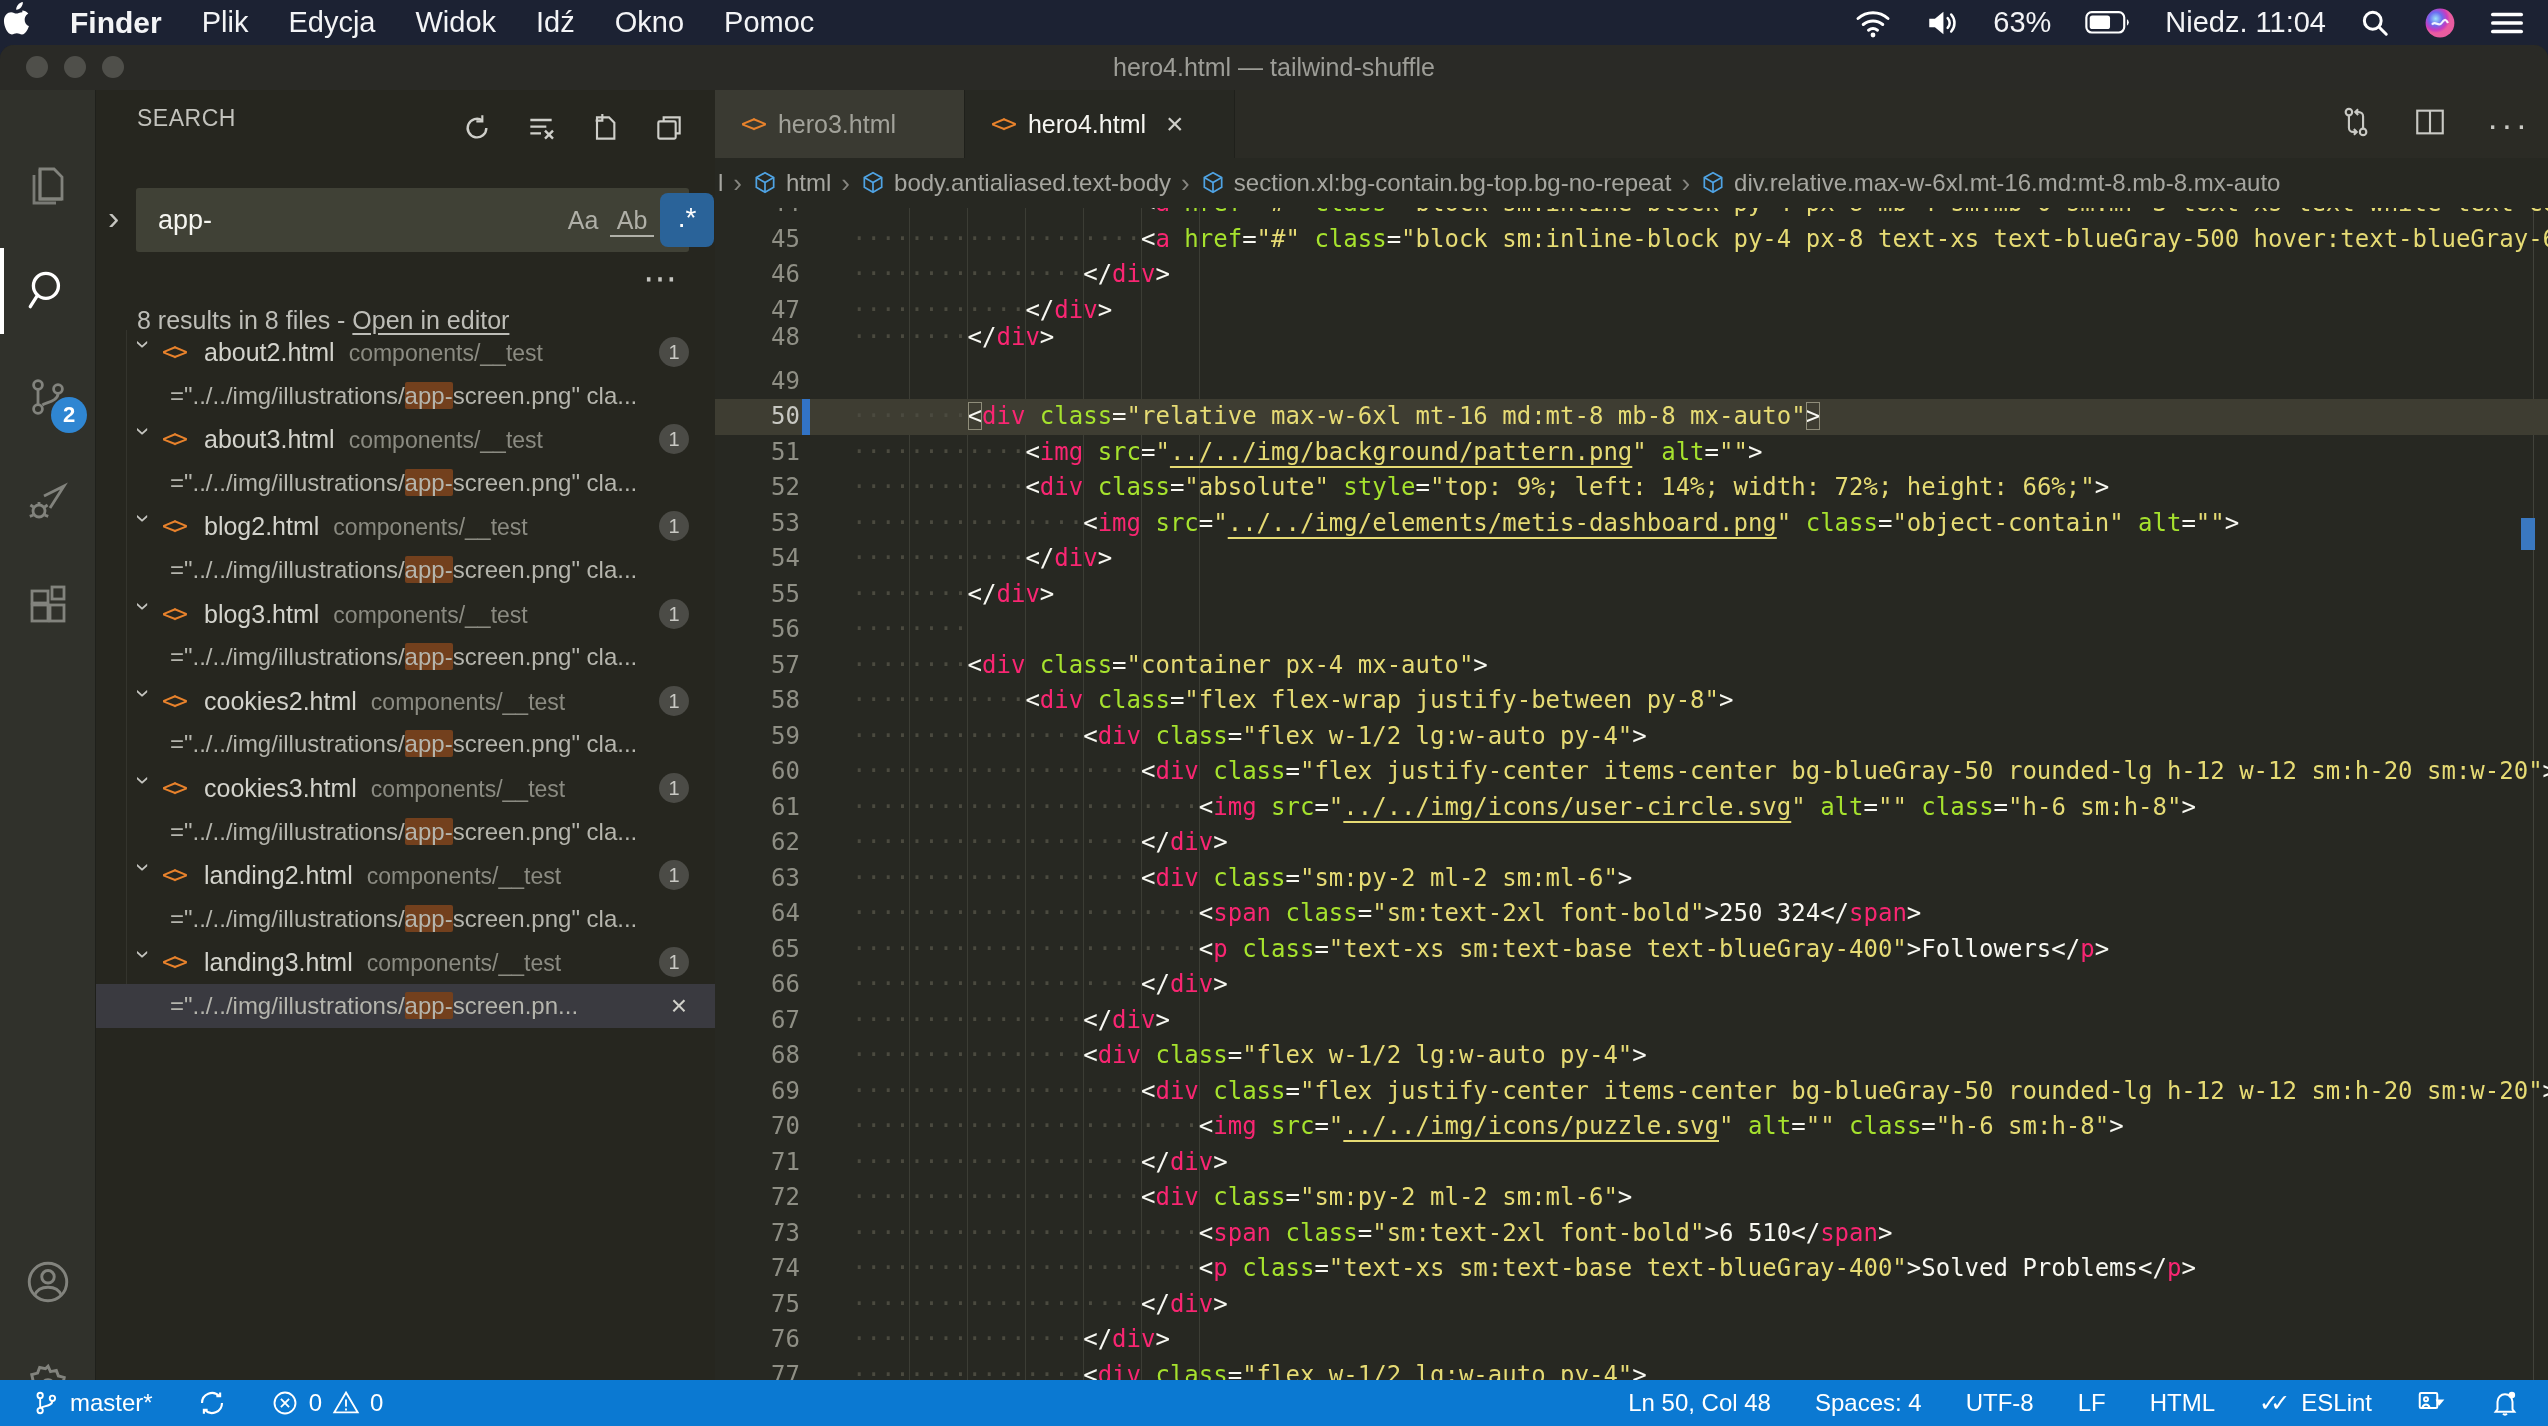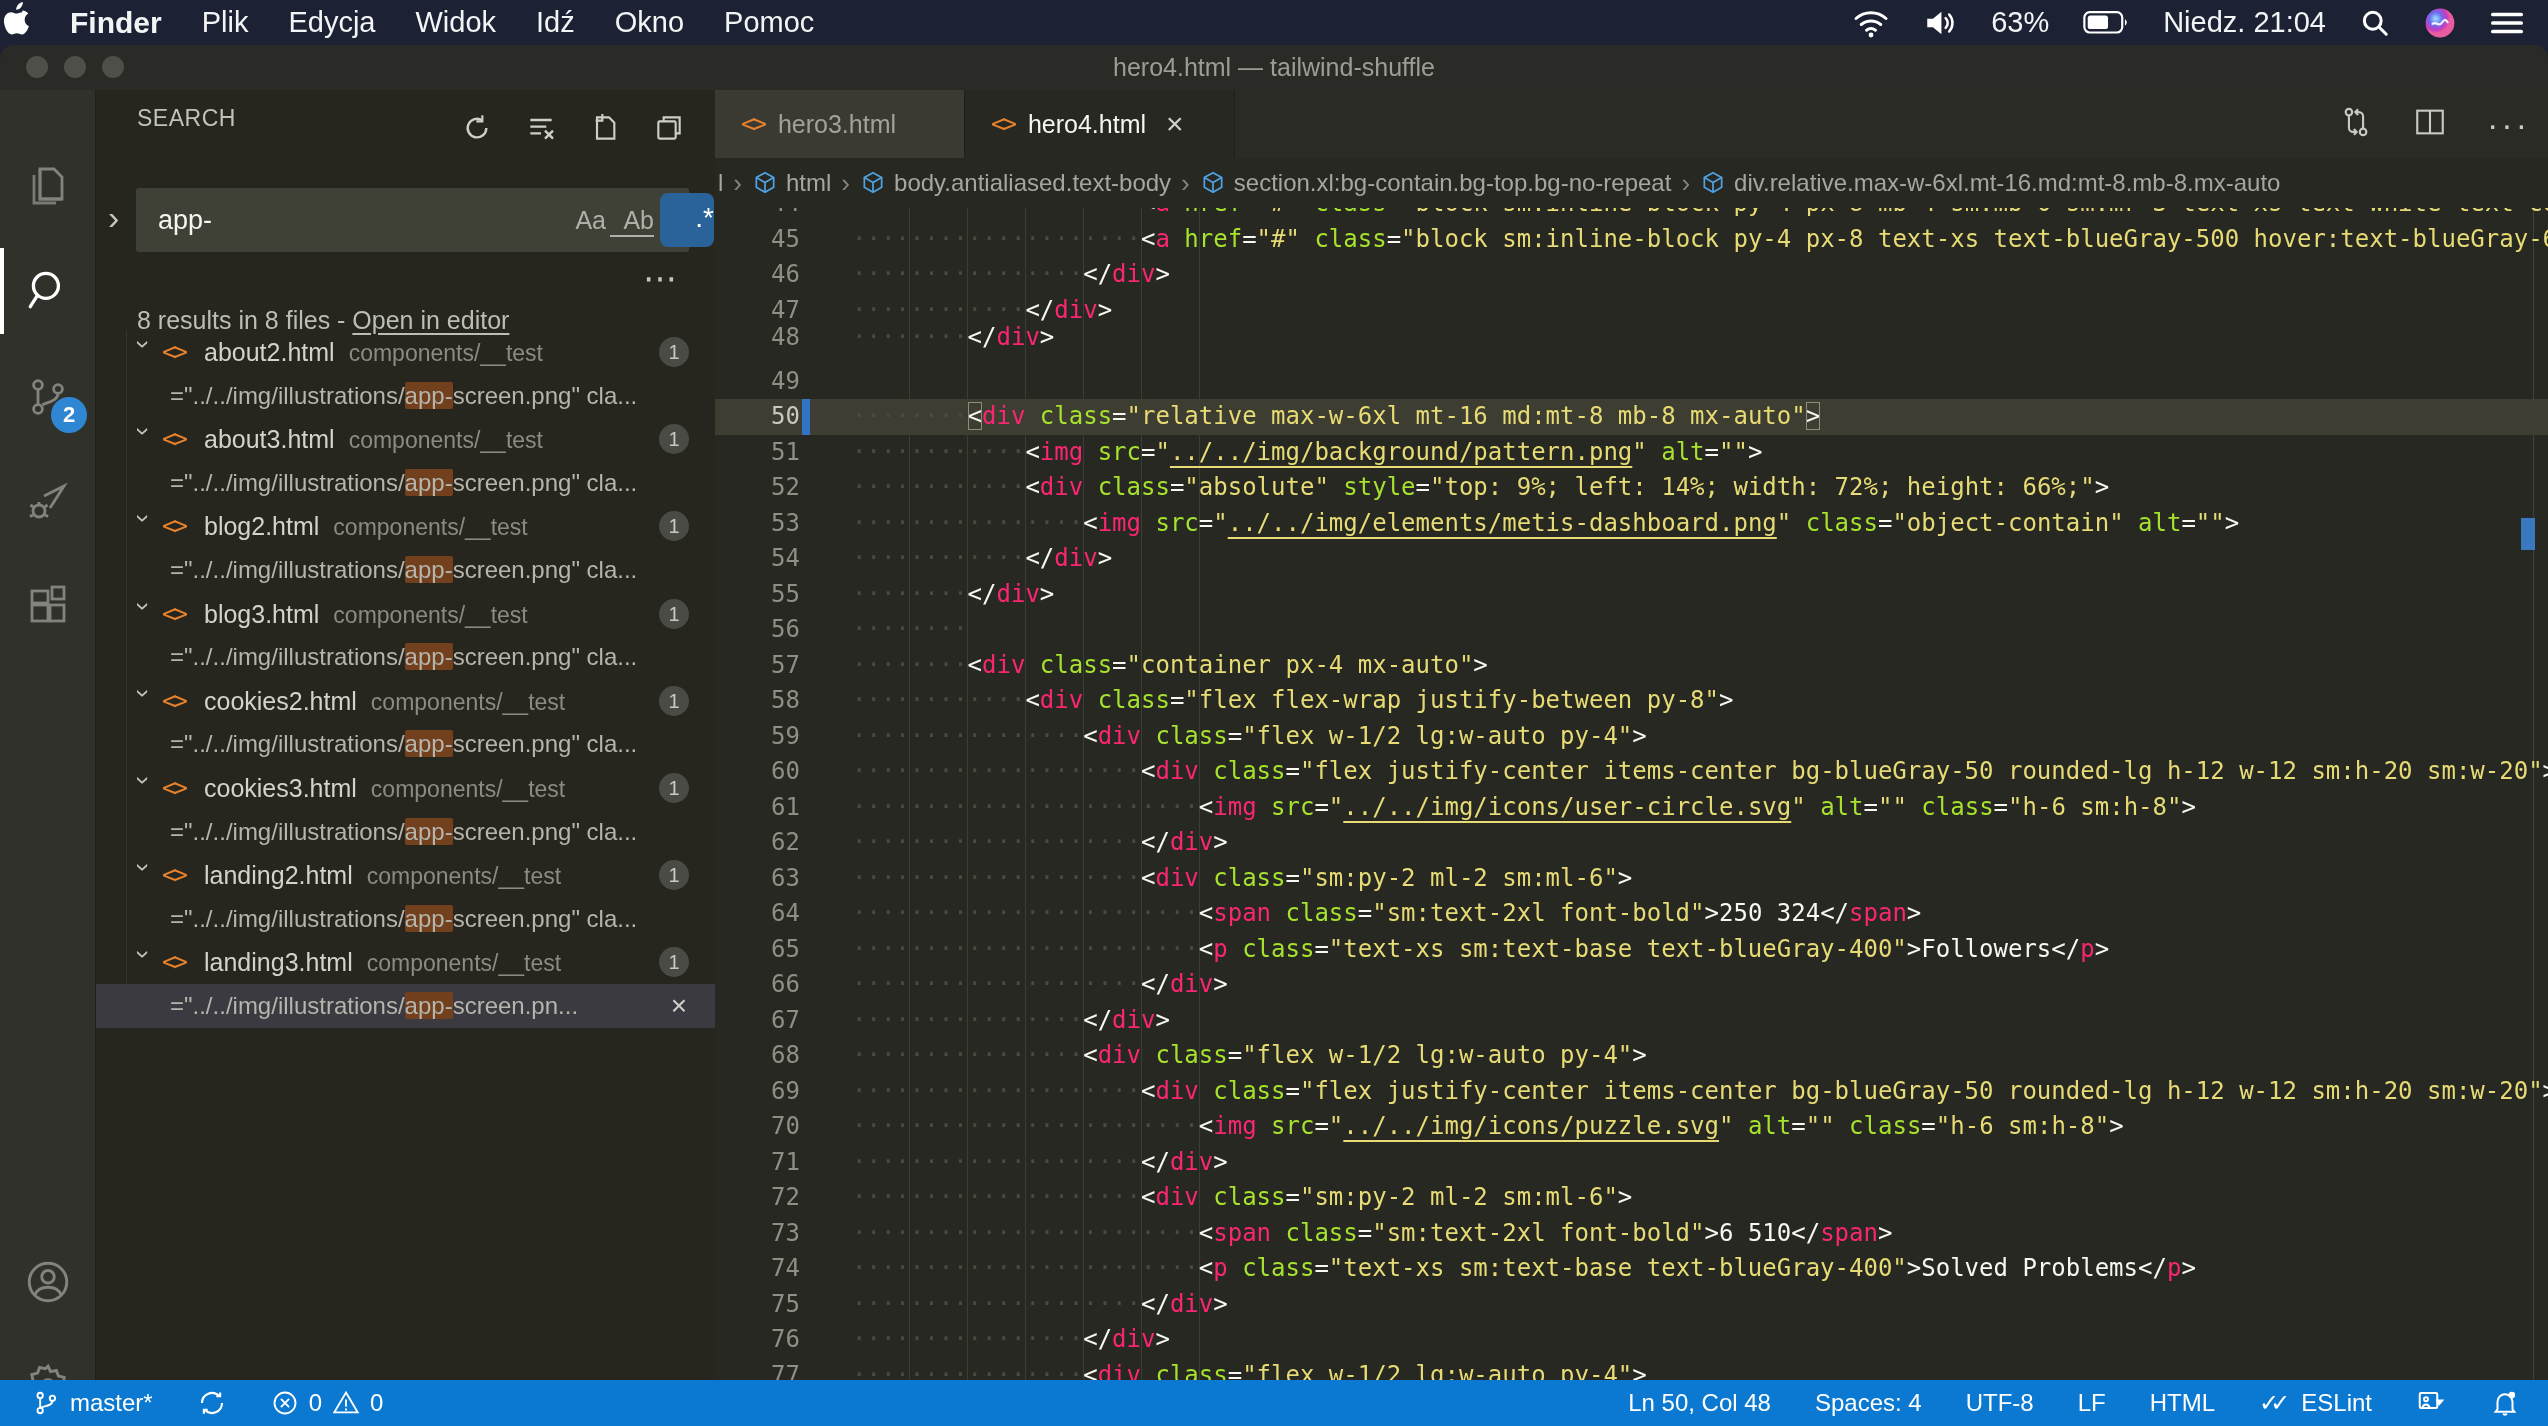--- a/index.html
+++ b/index.html
@@ -30,21 +30,21 @@
   .ab-badge{position:absolute;width:36px;height:36px;border-radius:50%;color:#fff;font-size:22px;font-weight:bold;
             display:flex;align-items:center;justify-content:center;}
   
   .sidebar{position:absolute;left:96px;top:45px;width:619px;height:1290px;background:#26261f;overflow:hidden;}
   .sb-header{position:absolute;top:15px;left:41px;font-size:23px;letter-spacing:.5px;color:#c2c2bc;}
   .sb-actions{position:absolute;top:22px;right:30px;display:flex;gap:32px;color:#cfcfca;}
   .sb-actions svg{display:block;}
   .sb-chevron{position:absolute;left:12px;top:108px;font-size:34px;color:#c5c5c0;}
   .sb-input{position:absolute;left:40px;top:98px;width:553px;height:64px;background:#404136;border-radius:3px;}
   .sb-query{position:absolute;left:22px;top:0;height:64px;line-height:64px;color:#f5f5f0;font-size:27px;}
-  .opt{position:absolute;top:14px;height:36px;line-height:36px;color:#b0b0a8;font-size:25px;text-align:right;}
+  .opt{position:absolute;top:14px;height:36px;line-height:36px;color:#b0b0a8;font-size:25px;text-align:center;}
   .opt-case{left:424px;width:46px;}
   .opt-word{left:474px;width:44px;border-bottom:2px solid #b0b0a8;height:30px;line-height:30px;top:17px;}
   .opt-regex{left:524px;top:5px;width:54px;height:54px;line-height:50px;background:#2a6399;border-radius:8px;color:#fff;font-size:28px;}
   .sb-more{position:absolute;right:36px;top:168px;color:#c5c5c0;font-size:34px;letter-spacing:2px;}
   .sb-summary{position:absolute;left:41px;top:204px;font-size:25px;color:#bdbdb7;margin-top:12px;}
   .sb-summary .link{text-decoration:underline;text-underline-offset:4px;}
   .tree{position:absolute;left:0;top:240px;width:619px;}
   .tguide{position:absolute;left:30px;top:240px;width:1px;height:697px;background:#34342d;}
   .trow{position:absolute;left:0;width:619px;height:44px;line-height:44px;white-space:nowrap;}
   .trow.selected{background:#3a3a40;}
@@ -141,21 +141,21 @@
           </svg>
       </span>
       <span class="mb-clock">63%</span>
       <span>
         <svg width="46" height="26" viewBox="0 0 34 18">
             <rect x="1" y="1" width="28" height="15" rx="4" fill="none" stroke="#fff" stroke-width="1.6"></rect>
             <rect x="3.5" y="3.5" width="15" height="10" rx="2" fill="#fff"></rect>
             <path d="M31 6v5a3 3 0 0 0 0-5z" fill="#fff"></path>
           </svg>
       </span>
-      <span class="mb-clock">Niedz. 21:04</span>
+      <span class="mb-clock">Niedz. 11:04</span>
       <span>
         <svg width="30" height="30" viewBox="0 0 20 20">
             <circle cx="8.5" cy="8.5" r="5.6" fill="none" stroke="#fff" stroke-width="2"></circle>
             <path d="M13 13l4.5 4.5" stroke="#fff" stroke-width="2" stroke-linecap="round"></path>
           </svg>
       </span>
       <span>
         <svg width="32" height="32" viewBox="0 0 20 20">
             <defs>
               <radialGradient id="sg" cx="35%" cy="35%">

